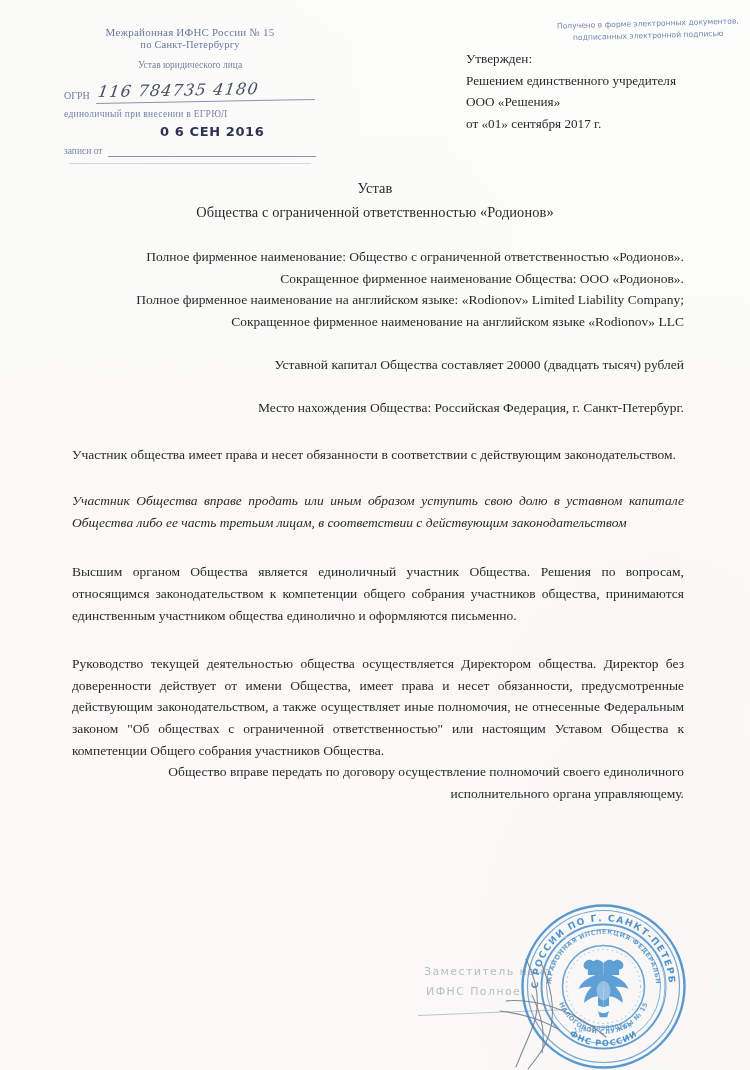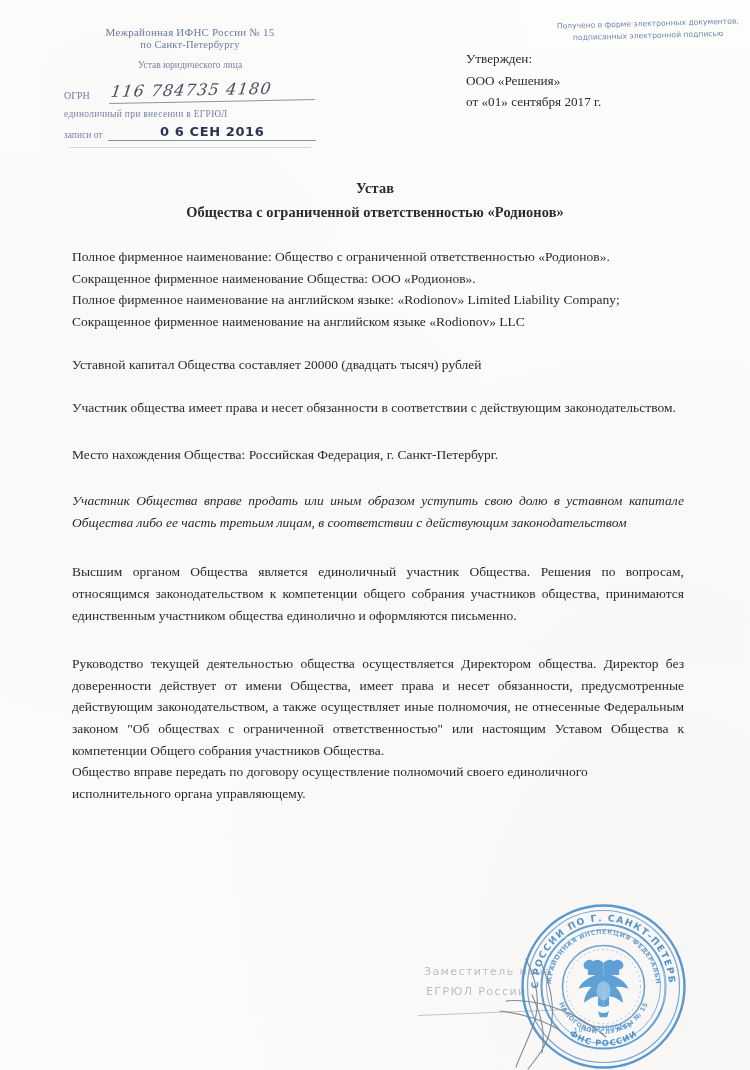--- a/index.html
+++ b/index.html
@@ -52,21 +52,21 @@
   .reg-stamp .rs-sub {
     font-size: 9.5px;
     text-align: center;
     margin-top: 9px;
     opacity: 0.85;
   }
   .reg-stamp .rs-ogrn {
     display: flex;
     align-items: flex-end;
     margin-top: 9px;
-    gap: 21px;
+    gap: 8px;
   }
   .reg-stamp .rs-ogrn-label { font-size: 10px; opacity: 0.9; }
   .reg-stamp .rs-ogrn-value {
     flex: 1;
     border-bottom: 1px solid #8b93ad;
     font-family: "DejaVu Serif", serif;
     font-size: 16px;
     font-style: italic;
     color: #474f63;
     letter-spacing: 1.2px;
@@ -89,21 +89,21 @@
   .reg-stamp .rs-date-label { font-size: 9.5px; opacity: 0.85; text-align: center; }
   .reg-stamp .rs-date-value {
     flex: 1;
     border-bottom: 1px solid #8b93ad;
     text-align: center;
     font-family: "DejaVu Sans", sans-serif;
     font-weight: bold;
     font-size: 13px;
     color: #2c3352;
     letter-spacing: 0.6px;
-    padding-bottom: 1px;
+    padding-bottom: 17px;
   }
   .reg-stamp .rs-footrule {
     margin-top: 6px;
     border-bottom: 1px solid #b9c0d2;
     width: 96%;
     margin-left: 2%;
     opacity: 0.6;
   }
 
   
@@ -132,21 +132,21 @@
     line-height: 1.63;
     z-index: 2;
   }
 
   
   .doc-title {
     position: absolute;
     left: 0; right: 0;
     top: 176px;
     text-align: center;
-    font-weight: bold;
+    font-weight: normal;
     font-size: 14.4px;
     line-height: 1.68;
     letter-spacing: 0.1px;
     z-index: 2;
   }
   .doc-title .t2 { font-size: 14.4px; }
 
   
   .body-wrap {
     position: absolute;
@@ -157,21 +157,21 @@
   }
   .para {
     font-size: 13.5px;
     line-height: 1.60;
     margin: 0 0 17px 0;
     text-align: justify;
     text-justify: inter-word;
     hyphens: none;
   }
   .para.tight { margin-bottom: 0; }
-  .para.block { text-align: left; }
+  .para.block { text-align: right; }
 
   
   .seal {
     position: absolute;
     left: 520px;
     top: 903px;
     width: 167px;
     height: 167px;
     z-index: 5;
     pointer-events: none;
@@ -236,55 +236,56 @@
       <span class="rs-date-label">записи от</span>
       <span class="rs-date-value">0 6 СЕН 2016</span>
     </div>
     <div class="rs-footrule"></div>
   </div>
 
   <div class="esig-note layer">Получено в форме электронных документов, подписанных электронной подписью</div>
 
   <div class="approve layer">
     <div>Утвержден:</div>
+    <div>Решением единственного учредителя</div>
     <div>ООО «Решения»</div>
     <div>от «01» сентября 2017 г.</div>
   </div>
 
   <div class="doc-title layer">
     <div class="t1">Устав</div>
     <div class="t2">Общества с ограниченной ответственностью «Родионов»</div>
   </div>
 
   <div class="body-wrap layer">
 
     <p class="para block" style="white-space:pre-line; margin-bottom:22px;">Полное фирменное наименование: Общество с ограниченной ответственностью «Родионов».
 Сокращенное фирменное наименование Общества: ООО «Родионов».
 Полное фирменное наименование на английском языке: «Rodionov» Limited Liability Company;
 Сокращенное фирменное наименование на английском языке «Rodionov» LLC</p>
 
     <p class="para block" style="margin-bottom:21px;margin-top:14px;">Уставной капитал Общества составляет 20000 (двадцать тысяч) рублей</p>
 
+    <p class="para block" style="margin-bottom:25px;">Место нахождения Общества: Российская Федерация, г. Санкт-Петербург.</p>
+
     <p class="para" style="margin-bottom:25px;">Участник общества имеет права и несет обязанности в соответствии с действующим законодательством.</p>
-
-    <p class="para block" style="margin-bottom:25px;">Место нахождения Общества: Российская Федерация, г. Санкт-Петербург.</p>
 
     <p class="para" style="margin-bottom:28px;font-style:italic;">Участник Общества вправе продать или иным образом уступить свою долю в уставном капитале Общества либо ее часть третьим лицам, в соответствии с действующим законодательством</p>
 
     <p class="para" style="margin-bottom:27px;">Высшим органом Общества является единоличный участник Общества. Решения по вопросам, относящимся законодательством к компетенции общего собрания участников общества, принимаются единственным участником общества единолично и оформляются письменно.</p>
 
     <p class="para tight">Руководство текущей деятельностью общества осуществляется Директором общества. Директор без доверенности действует от имени Общества, имеет права и несет обязанности, предусмотренные действующим законодательством, а также осуществляет иные полномочия, не отнесенные Федеральным законом "Об обществах с ограниченной ответственностью" или настоящим Уставом Общества к компетенции Общего собрания участников Общества.</p>
 
     <p class="para block" style="margin-top:0; margin-bottom:26px;">Общество вправе передать по договору осуществление полномочий своего единоличного исполнительного органа управляющему.</p>
 
   </div>
 
   <div class="seal-caption">
     <div class="sc1">Заместитель нача</div>
-    <div class="sc2">ЕГРЮЛ России</div>
+    <div class="sc2">ИФНС Полное</div>
   </div>
 
   <div class="sig-rule"></div>
 
   <div class="seal">
     <svg width="167" height="167" viewBox="0 0 167 167" xmlns="http://www.w3.org/2000/svg">
       <defs>
         <path id="arcTop" d="M 18,83.5 A 65.5,65.5 0 0 1 149,83.5"></path>
         <path id="arcBot" d="M 24,83.5 A 59.5,59.5 0 0 0 143,83.5"></path>
         <path id="arcIn" d="M 31,83.5 A 52.5,52.5 0 0 1 136,83.5"></path>

